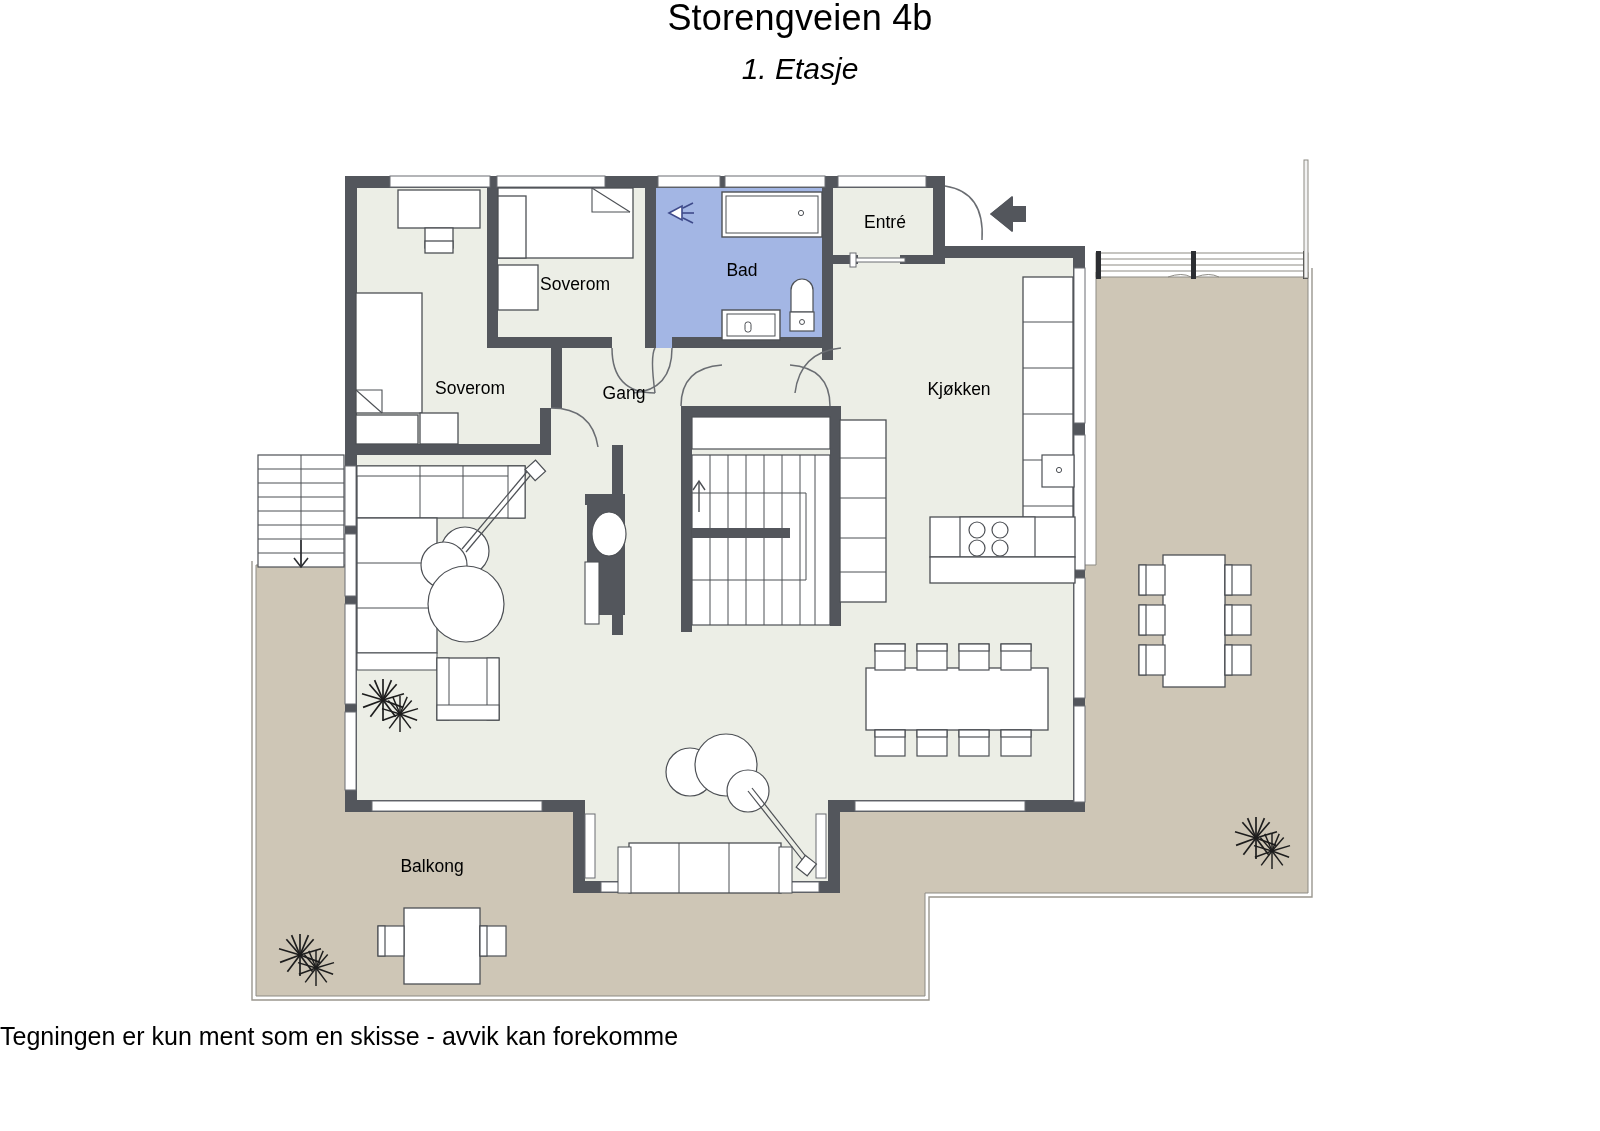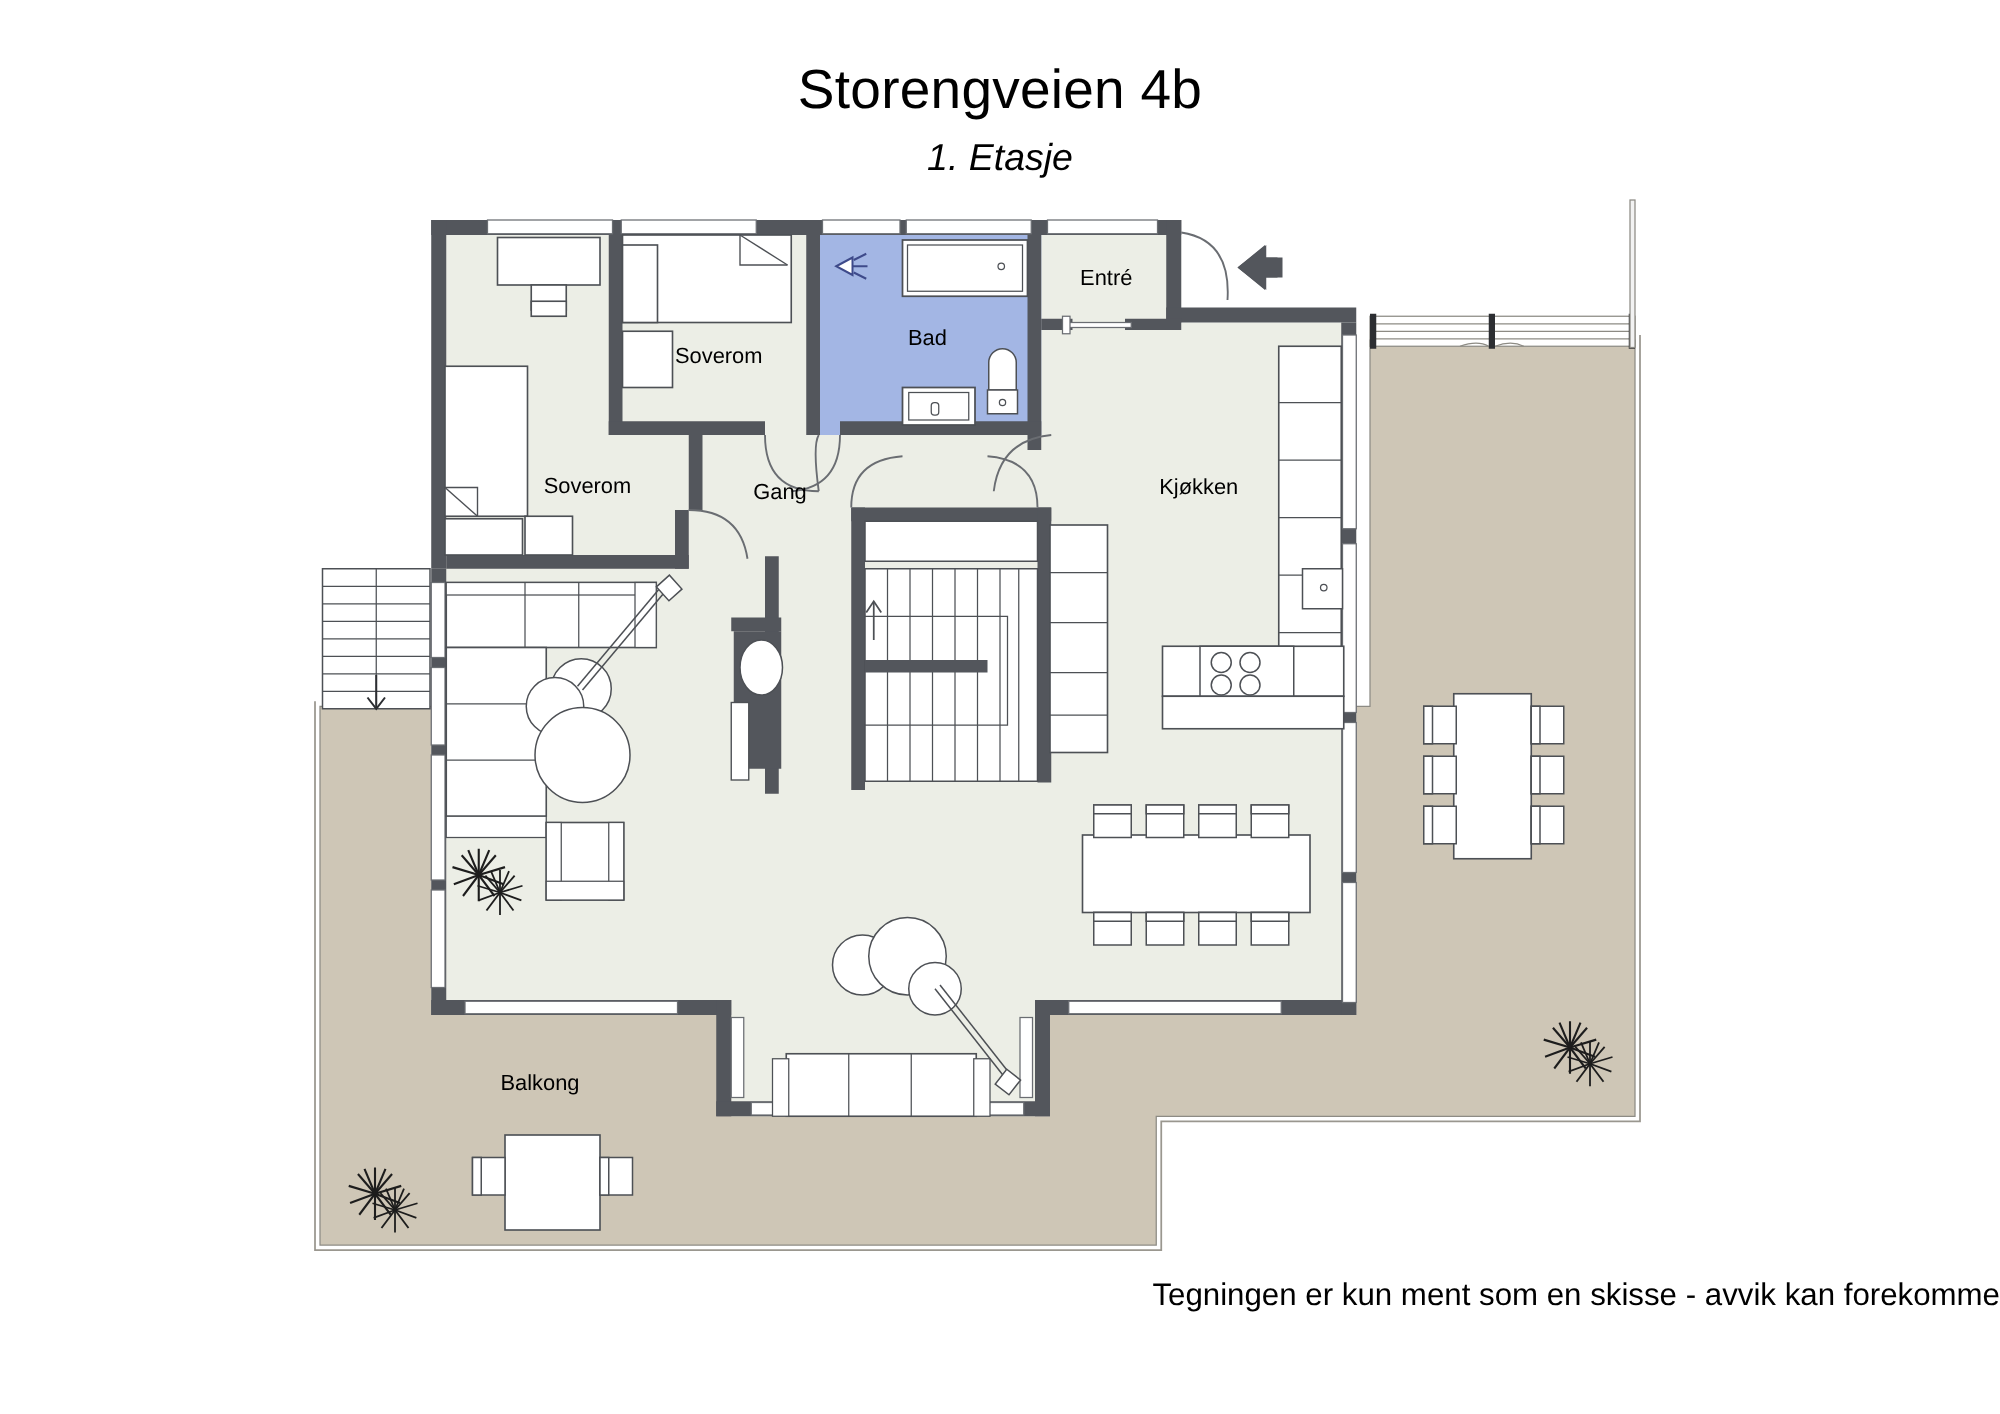--- a/index.html
+++ b/index.html
@@ -20,39 +20,38 @@
   }
   .title-block {
     position: absolute;
     top: 0;
     left: 0;
     width: 1600px;
     text-align: center;
     pointer-events: none;
   }
   .title-main {
-    font-size: 44px;
+    font-size: 36px;
     color: #000;
-    margin-top: 50px;
     line-height: 1.0;
     letter-spacing: 0.2px;
   }
   .title-sub {
     font-size: 30px;
     color: #000;
     margin-top: 18px;
     line-height: 1.0;
     font-style: italic;
   }
   .footer-note {
     position: absolute;
     top: 1022px;
     left: 0;
     width: 1600px;
-    text-align: right;
+    text-align: left;
     font-size: 25px;
     color: #000;
   }
   svg { display:block; }
   text { font-family: "Liberation Sans", sans-serif; fill:#000; }
   .room-label { font-size: 17.5px; }
 </style>
 </head>
 <body>
 

